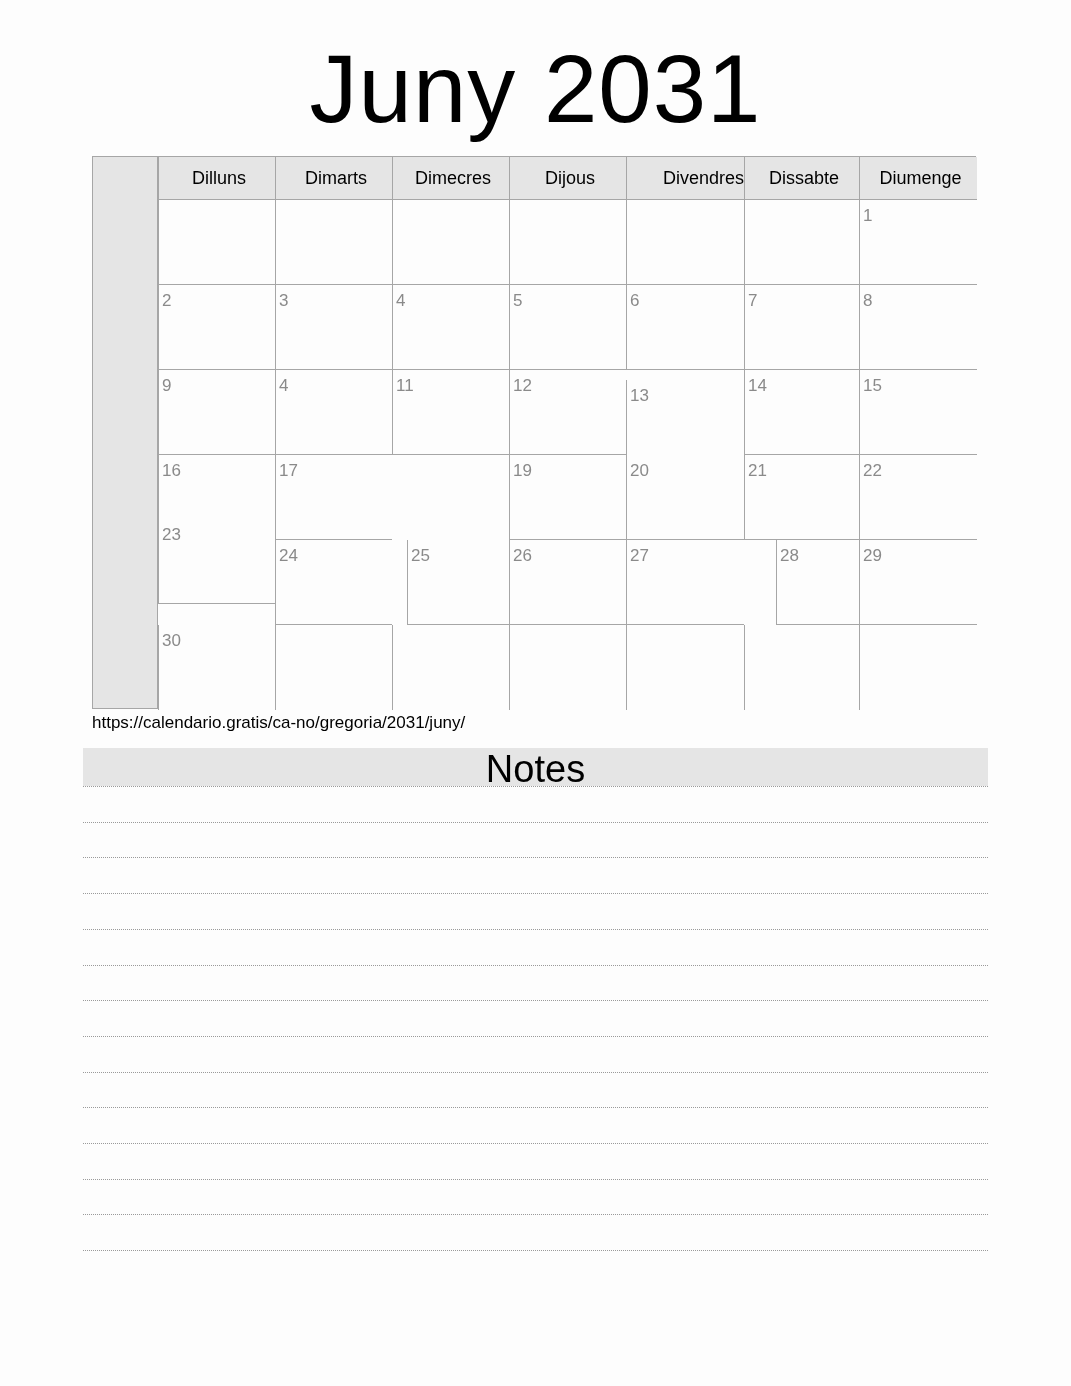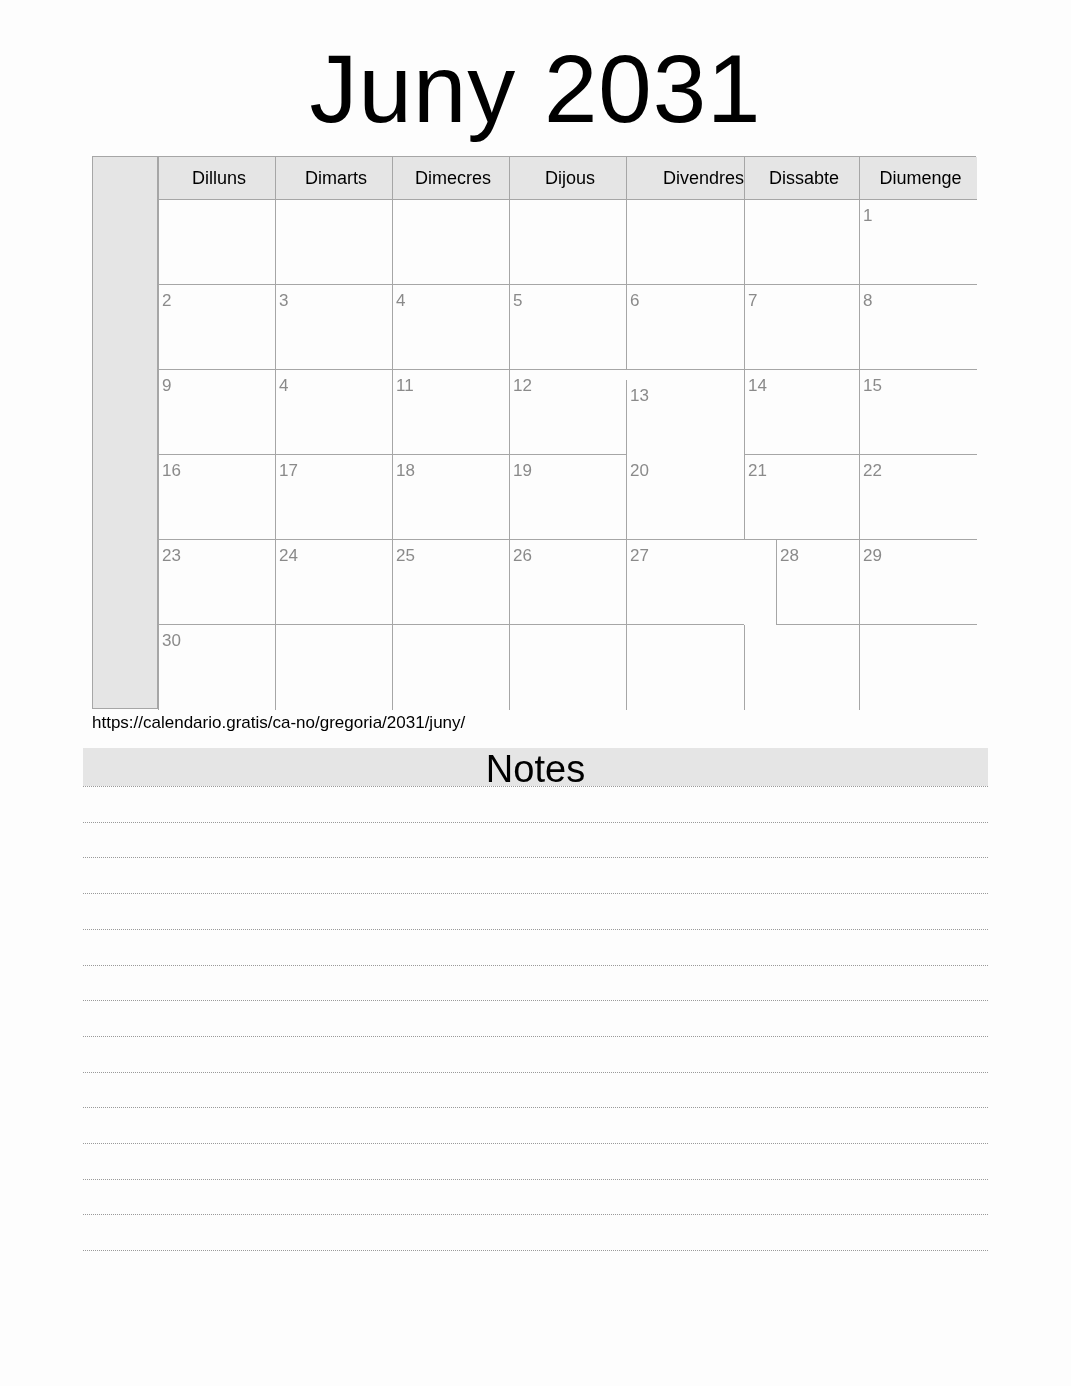--- a/index.html
+++ b/index.html
@@ -92,42 +92,39 @@
       </div>
       <div class="cell" style="left: 701px; width: 118px; top: 213px; height: 85px;">
         <span class="num">15</span>
       </div>
       <div class="cell" style="left: 0px; width: 117px; top: 298px; height: 85px;">
         <span class="num">16</span>
       </div>
       <div class="cell" style="left: 117px; width: 117px; top: 298px; height: 85px;">
         <span class="num">17</span>
       </div>
-      <div class="cell" style="left: 234px; width: 117px; top: 298px; height: 85px;">
-        <span class="num">18</span>
-      </div>
       <div class="cell" style="left: 351px; width: 117px; top: 298px; height: 85px;">
         <span class="num">19</span>
       </div>
       <div class="cell" style="left: 468px; width: 118px; top: 298px; height: 85px;">
         <span class="num">20</span>
       </div>
       <div class="cell" style="left: 586px; width: 115px; top: 298px; height: 85px;">
         <span class="num">21</span>
       </div>
       <div class="cell" style="left: 701px; width: 118px; top: 298px; height: 85px;">
         <span class="num">22</span>
       </div>
-      <div class="cell" style="left: 0px; width: 117px; top: 383px; height: 85px;">
+      <div class="cell" style="left: 0px; width: 117px; top: 362px; height: 85px;">
         <span class="num">23</span>
       </div>
       <div class="cell" style="left: 117px; width: 117px; top: 383px; height: 85px; padding-left: 42px;">
         <span class="num">24</span>
       </div>
-      <div class="cell" style="left: 234px; width: 117px; top: 383px; height: 85px;">
+      <div class="cell" style="left: 249px; width: 117px; top: 383px; height: 85px;">
         <span class="num">25</span>
       </div>
       <div class="cell" style="left: 351px; width: 117px; top: 383px; height: 85px;">
         <span class="num">26</span>
       </div>
       <div class="cell" style="left: 468px; width: 118px; top: 383px; height: 85px;">
         <span class="num">27</span>
       </div>
       <div class="cell" style="left: 618px; width: 115px; top: 383px; height: 85px;">
         <span class="num">28</span>

